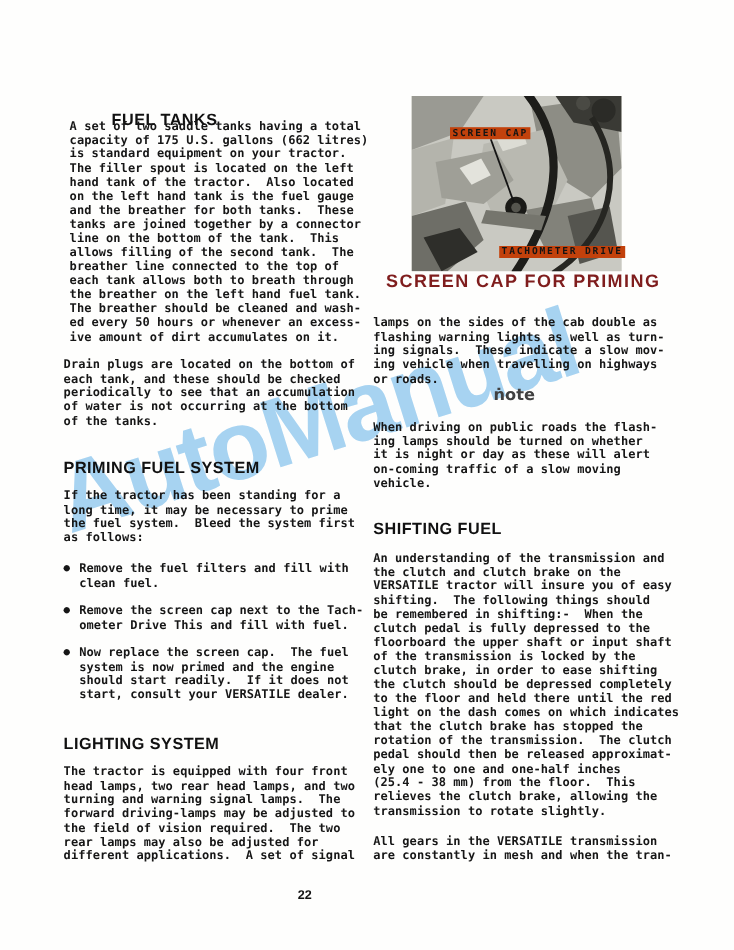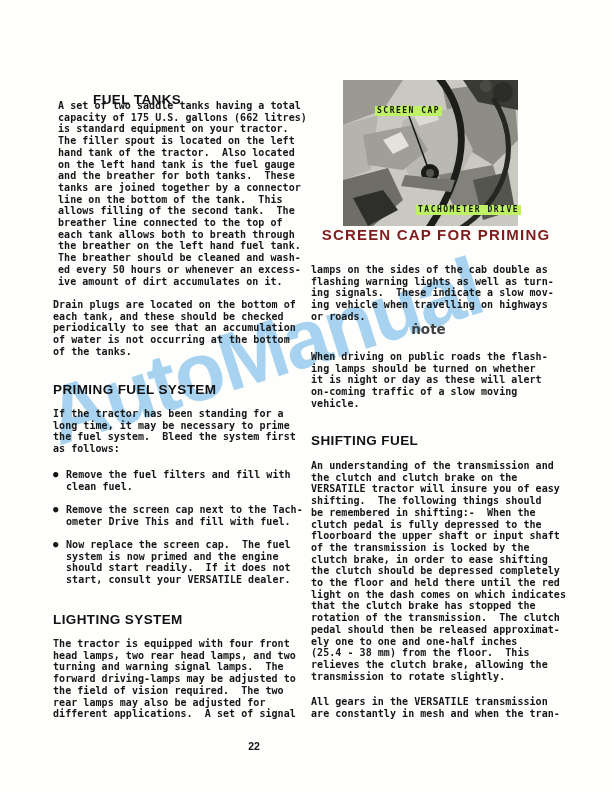--- a/index.html
+++ b/index.html
@@ -44,21 +44,21 @@
   }
   .bullet{display:flex;}
   .bullet .marker{width:13px;font-size:9px;line-height:11.7px;font-weight:bold;}
   .bullet .btext{font-size:10px;line-height:11.7px;font-weight:bold;white-space:pre;letter-spacing:0.05px;}
   .figure{
     position:absolute;left:343px;top:80px;width:175px;height:146px;
     background:#cfcfc9;
   }
   .photo-label{
     position:absolute;
-    background:#bef264;
+    background:#c2410c;
     color:#141414;
     font-size:8px;
     line-height:10px;
     font-weight:bold;
     letter-spacing:1.5px;
     padding:0 2px;
     white-space:nowrap;
   }
   .caption{
     position:absolute;left:321px;top:226px;width:230px;

